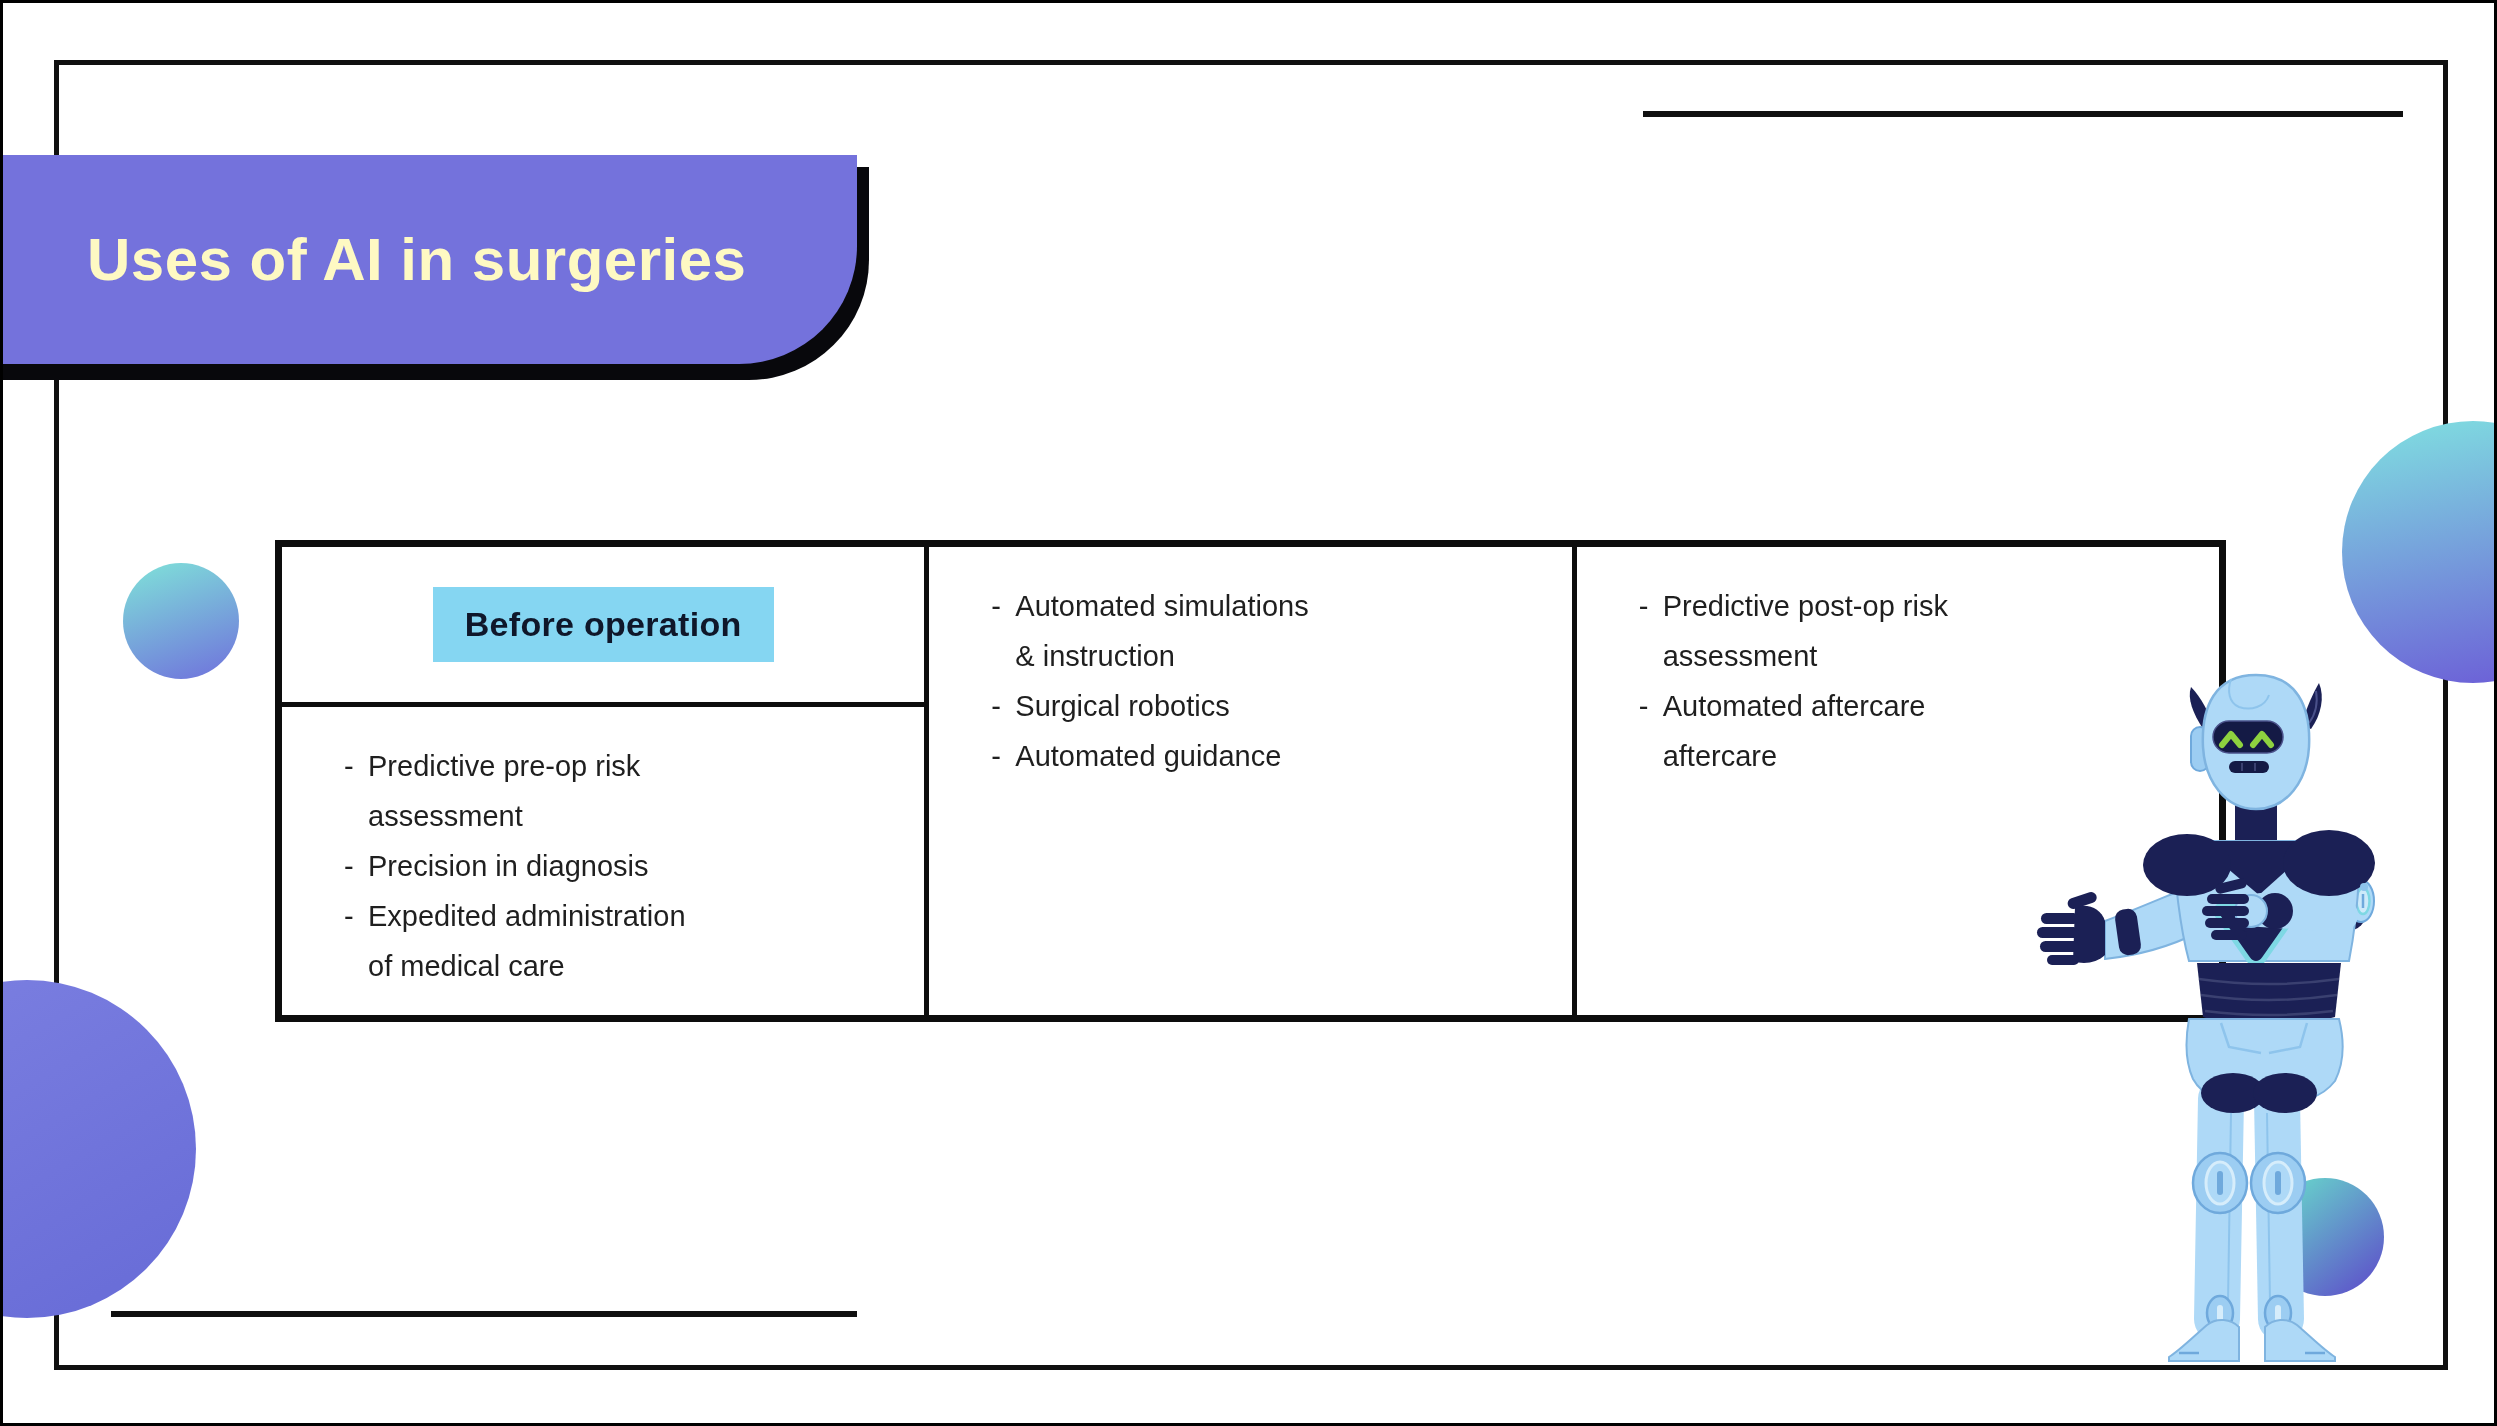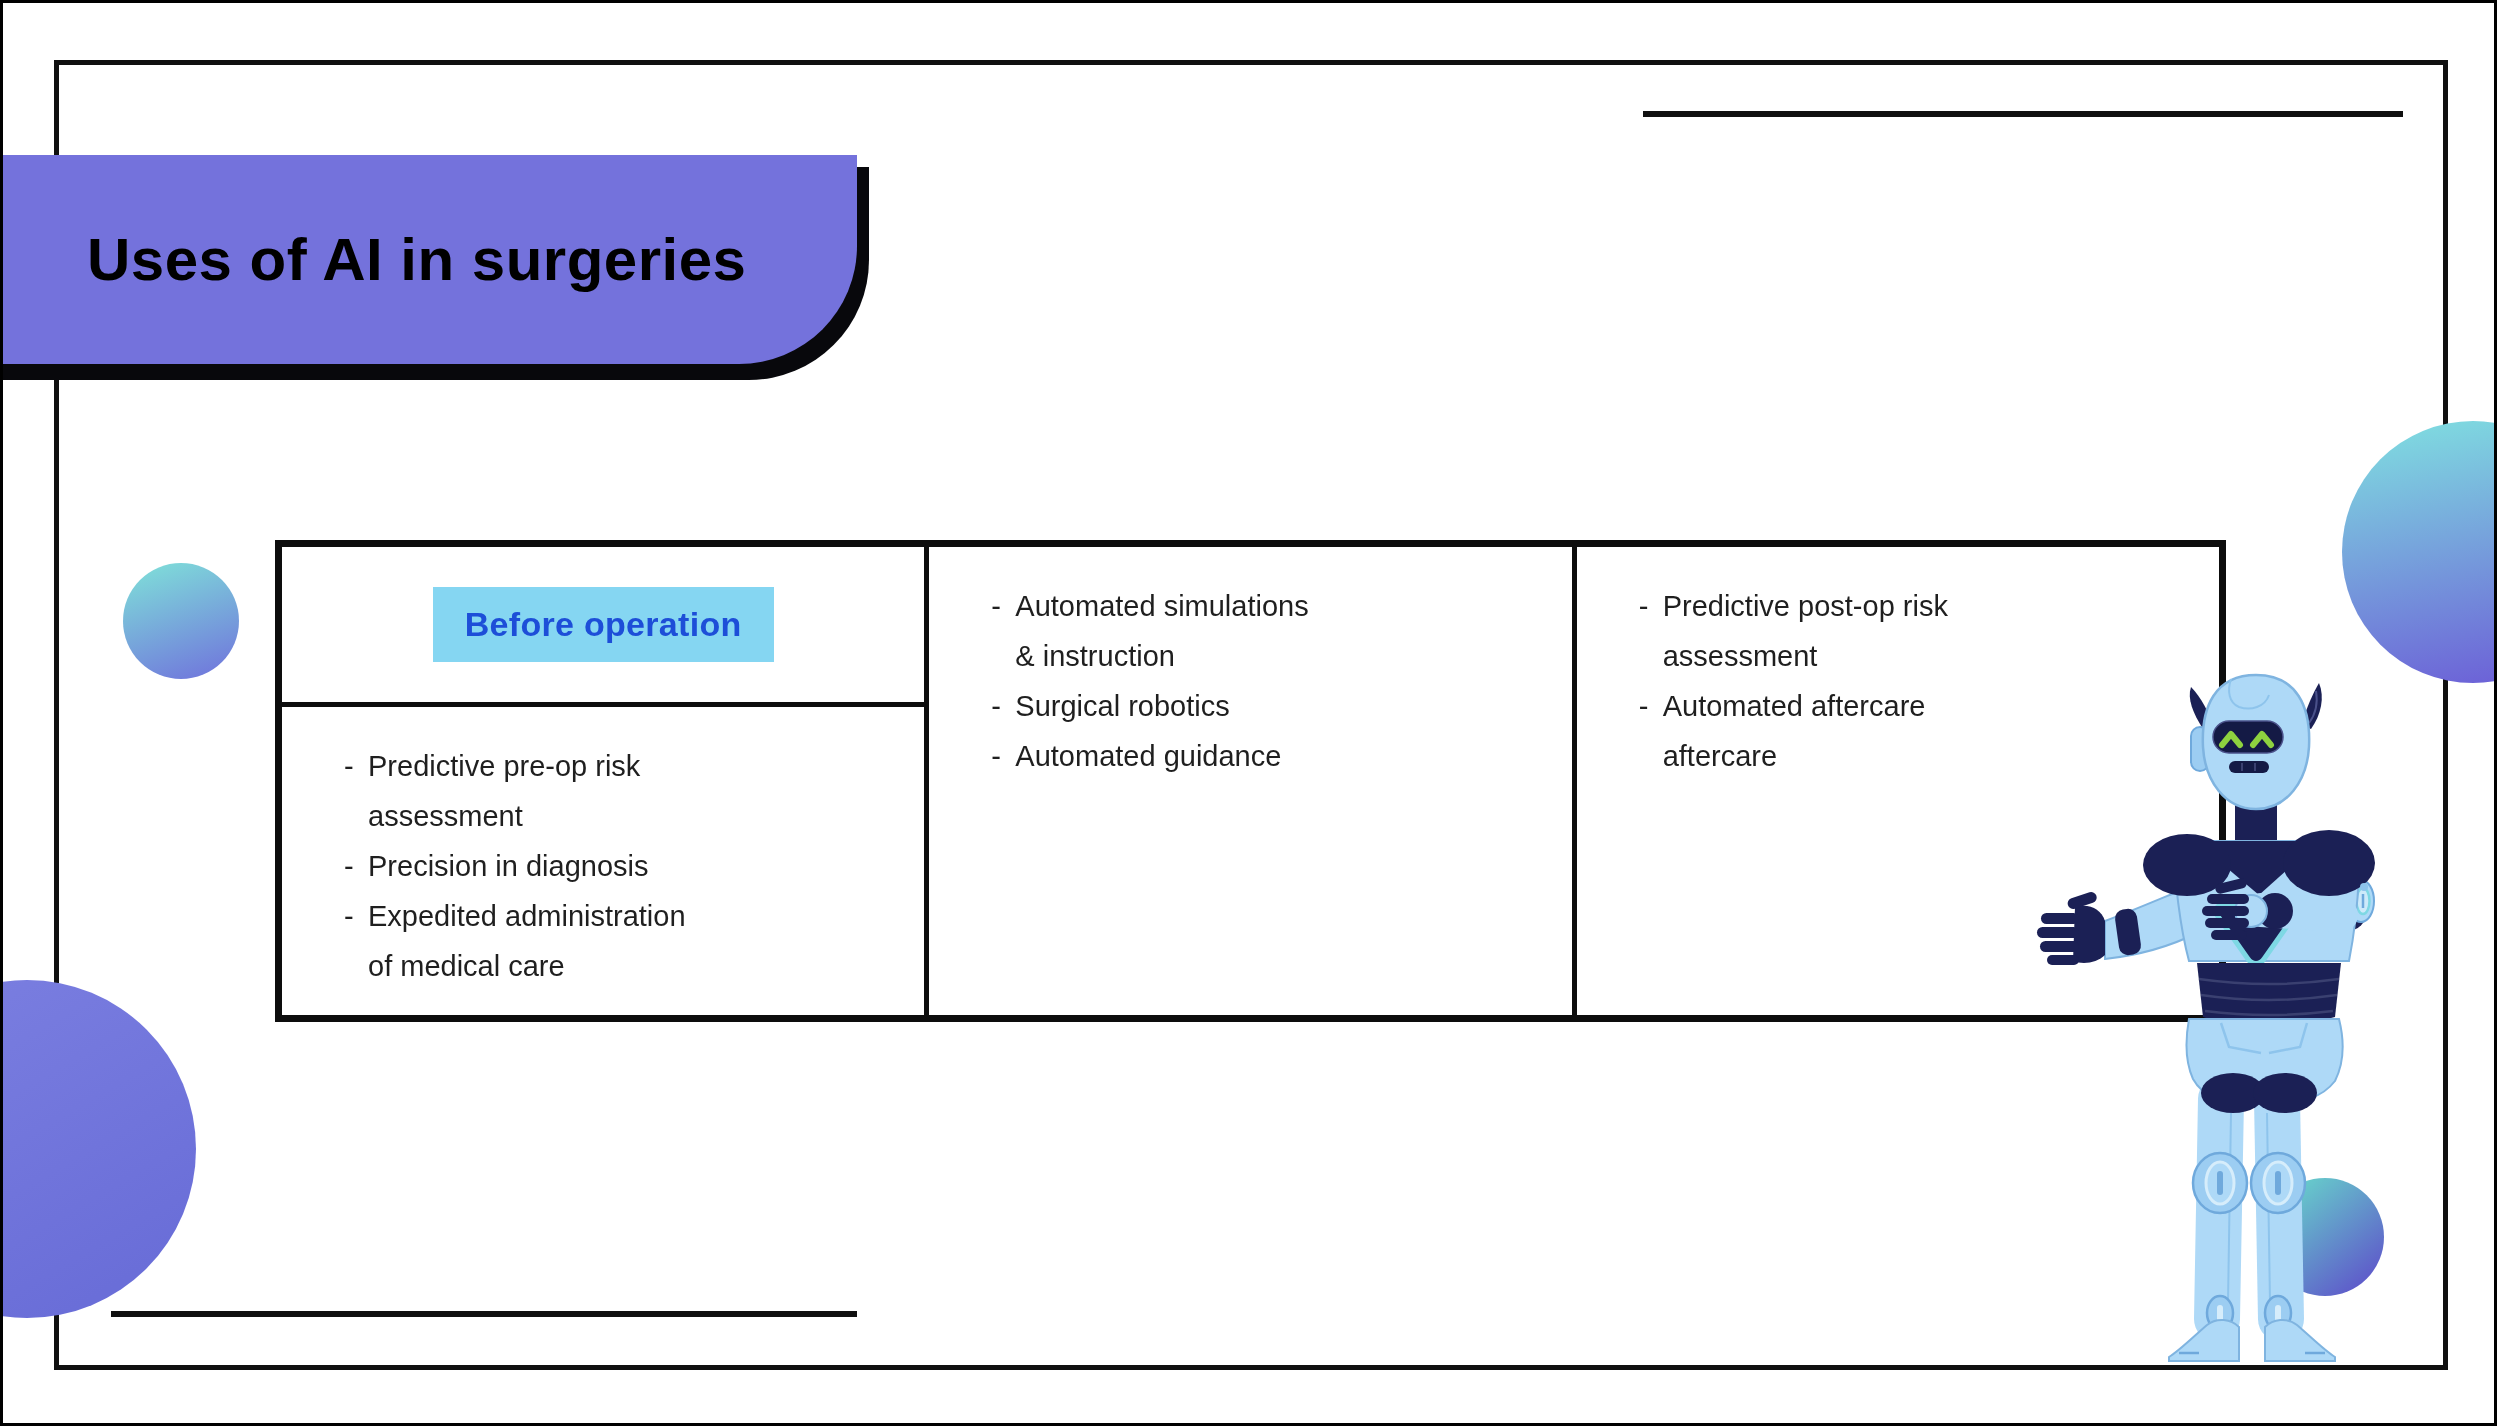--- a/index.html
+++ b/index.html
@@ -31,37 +31,37 @@
   .banner-shadow{
     position:absolute; left:0; top:164px; width:866px; height:213px;
     background:#08080c; border-radius:0 0 120px 0; z-index:5;
   }
   .banner{
     position:absolute; left:0; top:152px; width:854px; height:209px;
     background:#7472dc; border-radius:0 0 118px 0; z-index:6;
     display:flex; align-items:center;
   }
   .banner h1{
-    margin:0 0 0 84px; color:#000000; font-size:60px; font-weight:bold;
+    margin:0 0 0 84px; color:#fef9c3; font-size:60px; font-weight:bold;
     letter-spacing:0.5px;
   }
   
   .ai-table{
     position:absolute; left:272px; top:537px; width:1951px; height:482px;
     background:#ffffff; border:7px solid #0d0d0d; box-sizing:border-box;
     display:flex; z-index:4;
   }
   .ai-col{flex:1 1 0; display:flex; flex-direction:column; min-width:0;}
   .ai-col.mid, .ai-col.first{border-right:5px solid #0d0d0d;}
   .cell-head{
     height:160px; border-bottom:5px solid #0d0d0d; box-sizing:border-box;
     display:flex; align-items:center; justify-content:center;
   }
   .badge{
-    background:#85d6f2; color:#1d4ed8; font-weight:bold; font-size:34px;
+    background:#85d6f2; color:#0f172a; font-weight:bold; font-size:34px;
     padding:18px 32px; letter-spacing:0.3px; white-space:nowrap;
   }
   .cell-body{
     flex:1; padding:34px 18px 0 62px; color:#1f1f1f; font-size:29px;
   }
   .item{display:flex; line-height:50px;}
   .item .dash{width:24px; flex:0 0 24px;}
   .item .txt{flex:1;}
   
   .robot{position:absolute; left:2020px; top:660px; width:440px; height:706px; z-index:7;}

